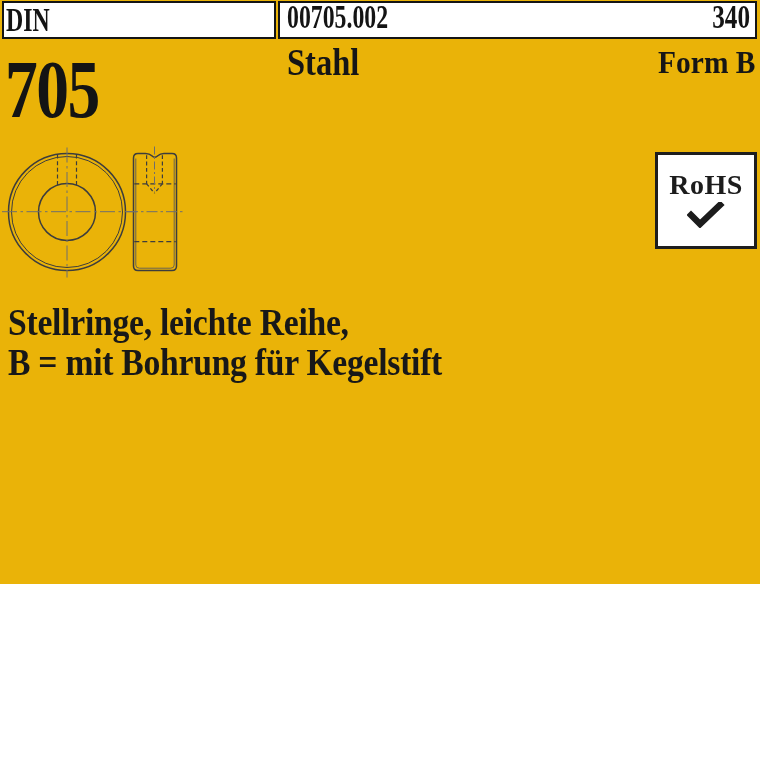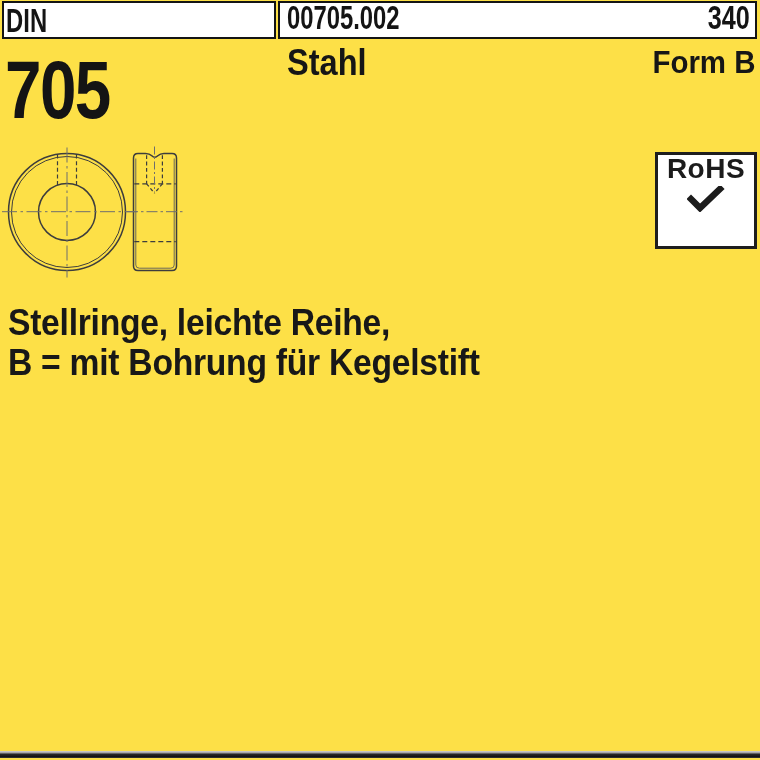--- a/index.html
+++ b/index.html
@@ -3,23 +3,23 @@
 <meta charset="utf-8">
 <style>
   html, body {
     margin: 0;
     padding: 0;
     background: #ffffff;
   }
   .page {
     position: relative;
     width: 760px;
-    height: 760px;
-    background: #fde047;
-    font-family: Liberation Sans, sans-serif;
+    height: 584px;
+    background: #eab308;
+    font-family: Liberation Serif, serif;
     color: #161616;
     overflow: hidden;
   }
   
   .hbox {
     position: absolute;
     top: 1px;
     height: 38px;
     border: 2px solid #141414;
     box-sizing: border-box;
@@ -93,21 +93,21 @@
     top: 152px;
     width: 102px;
     height: 97px;
     border: 3px solid #1e1e1e;
     box-sizing: border-box;
     background: #ffffff;
     text-align: center;
   }
   .rohs-label {
     display: block;
-    margin-top: 0;
+    margin-top: 16px;
     font-size: 28px;
     line-height: 1;
     font-weight: bold;
     letter-spacing: 0.5px;
     color: #1c1c1c;
   }
   .rohs-check {
     margin-top: 3px;
   }
   

